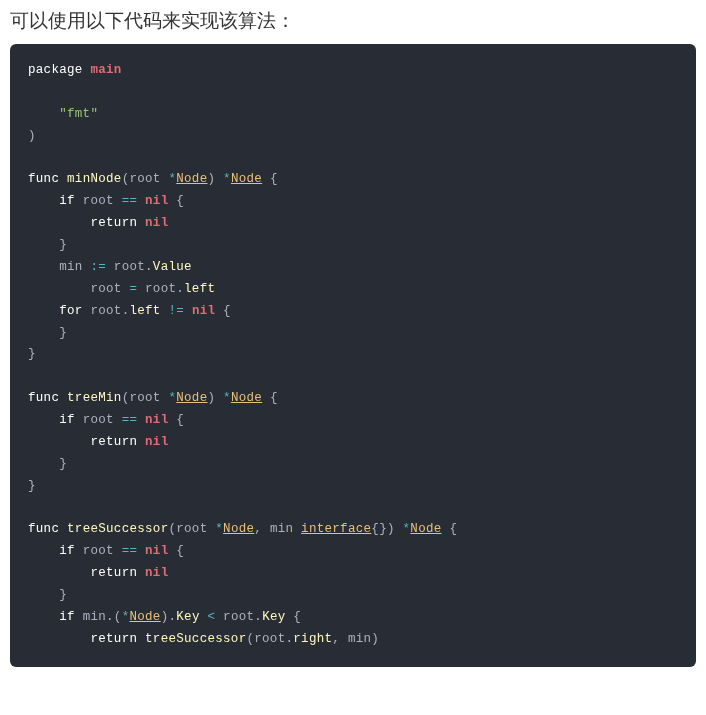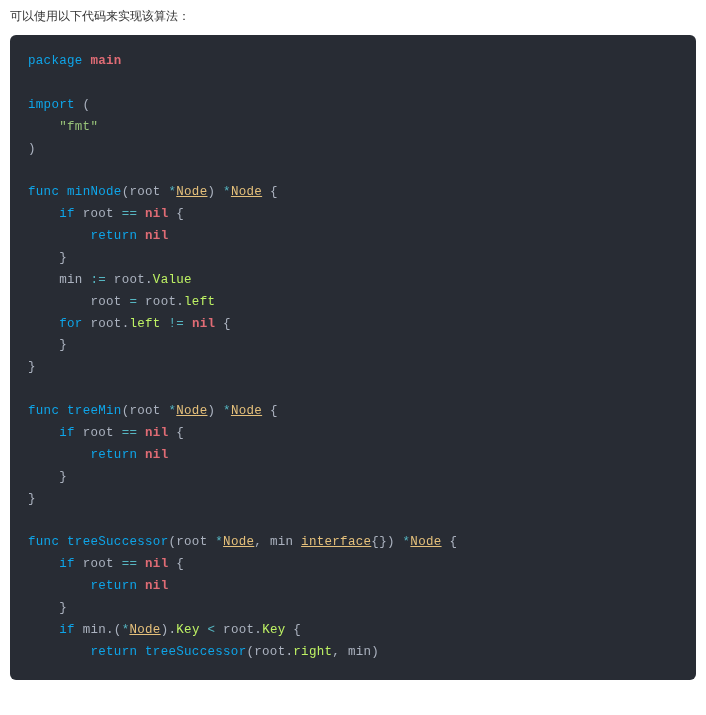--- a/index.html
+++ b/index.html
@@ -4,55 +4,54 @@
 <style>
   * { margin: 0; padding: 0; box-sizing: border-box; }
   body {
     background: #ffffff;
     font-family: -apple-system, BlinkMacSystemFont, "Segoe UI", Helvetica, Arial, sans-serif;
     width: 706px;
     padding: 0;
   }
   .intro {
     color: #333;
-    font-size: 12px;
+    font-size: 19px;
     padding: 8px 10px 10px 10px;
   }
   .code-block {
     background: #282c34;
     border-radius: 6px;
     margin: 0 10px 10px 10px;
     padding: 16px 18px;
     font-family: Consolas, "Courier New", monospace;
     font-size: 12.5px;
     line-height: 1.75;
     color: #abb2bf;
     overflow: hidden;
     letter-spacing: 0.3px;
   }
   .line { white-space: pre; }
-  .kw    { color: #0ea5e9; } 
+  .kw    { color: #ffffff; } 
   .ident { color: #e06c75; font-weight: bold; } 
-  .attr  { color: #bef264; } 
+  .attr  { color: #fef9c3; } 
   .str   { color: #98c379; } 
   .type  { color: #e5c07b; text-decoration: underline; } 
-  .fn    { color: #0ea5e9; } 
+  .fn    { color: #fef9c3; } 
   .op    { color: #56b6c2; } 
   .plain { color: #abb2bf; }
 </style>
 </head>
 <body>
 
 <div class="intro">可以使用以下代码来实现该算法：</div>
 
 <div class="code-block">
   <div id="code-lines">
       <div class="line"><span class="kw">package</span><span class="plain"> </span><span class="ident">main</span></div>
       <div class="line">&nbsp;</div>
-      <div class="line"><span class="kw">import</span><span class="plain"> (</span></div>
       <div class="line"><span class="plain">    </span><span class="str">"fmt"</span></div>
       <div class="line"><span class="plain">)</span></div>
       <div class="line">&nbsp;</div>
       <div class="line"><span class="kw">func</span><span class="plain"> </span><span class="fn">minNode</span><span class="plain">(root </span><span class="op">*</span><span class="type">Node</span><span class="plain">) </span><span class="op">*</span><span class="type">Node</span><span class="plain"> {</span></div>
       <div class="line"><span class="plain">    </span><span class="kw">if</span><span class="plain"> root </span><span class="op">==</span><span class="plain"> </span><span class="ident">nil</span><span class="plain"> {</span></div>
       <div class="line"><span class="plain">        </span><span class="kw">return</span><span class="plain"> </span><span class="ident">nil</span></div>
       <div class="line"><span class="plain">    }</span></div>
       <div class="line"><span class="plain">    min </span><span class="op">:=</span><span class="plain"> root.</span><span class="attr">Value</span></div>
       <div class="line"><span class="plain">        root </span><span class="op">=</span><span class="plain"> root.</span><span class="attr">left</span></div>
       <div class="line"><span class="plain">    </span><span class="kw">for</span><span class="plain"> root.</span><span class="attr">left</span><span class="plain"> </span><span class="op">!=</span><span class="plain"> </span><span class="ident">nil</span><span class="plain"> {</span></div>

